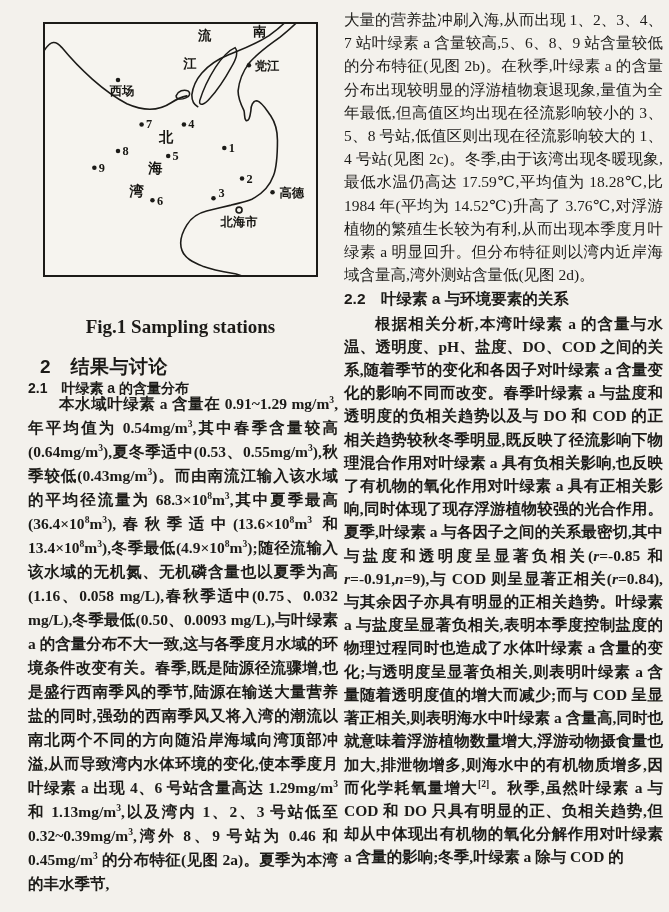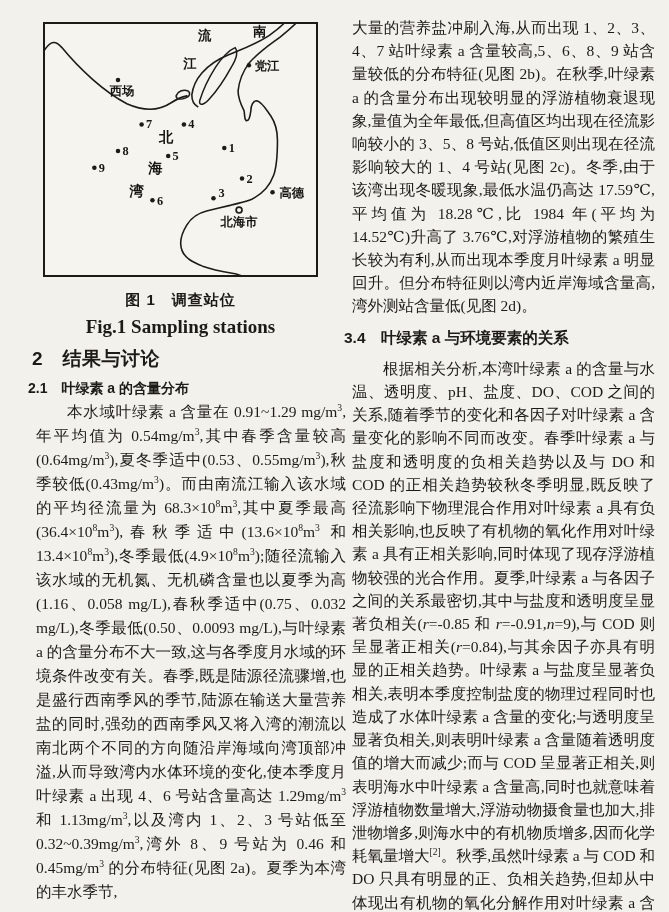--- a/index.html
+++ b/index.html
@@ -23,35 +23,35 @@
   .mt-sea{font-size:14.5px; font-weight:700;}
   .mt-river{font-size:13.5px; font-weight:700;}
   .mt-st{font-size:12.5px; font-weight:700;}
   .mt-place{font-size:12.5px; font-weight:700;}
 
   .cap{position:absolute; left:15px; width:275px; text-align:center;}
   .cap.zh{top:291px; font-family:"Liberation Sans","DejaVu Sans",sans-serif; font-weight:700; font-size:15px; letter-spacing:1px;}
   .cap.en{top:316px; font-size:19px; font-weight:600;}
 
   h2.sec{
-    position:absolute; left:0; top:342px; margin:4px;
+    position:absolute; left:0; top:342px; margin:12px;
     font-family:"Liberation Sans","DejaVu Sans",sans-serif;
     font-size:19px; font-weight:700; letter-spacing:0.5px;
   }
   h3.sub1{
     position:absolute; left:0; top:380px; margin:0;
     font-family:"Liberation Sans","DejaVu Sans",sans-serif;
     font-size:14px; font-weight:700;
   }
   .body{
-    margin:8px; font-size:15.5px; line-height:24px; text-align:justify;
+    margin:0; font-size:15.5px; line-height:24px; text-align:justify;
   }
   .col.left .body{position:absolute; left:0; top:392px; width:310px;}
   .col.right .body{line-height:23.2px;}
-  .indent{text-indent:2em;}
+  .indent{text-indent:2em;font-weight:bold;}
   h3.sub2{
     margin:1px 0 1px 0;
     font-family:"Liberation Sans","DejaVu Sans",sans-serif;
     font-size:15.5px; font-weight:700; line-height:23.2px;
   }
   sup{font-size:0.62em; line-height:0; vertical-align:super;}
   i{font-style:italic;}
 </style>
 </head>
 <body>
@@ -102,28 +102,27 @@
             <circle cx="74" cy="57" r="2.3" fill="#1c1b18"></circle>
             <text x="78" y="72" class="mt-place" text-anchor="middle">西场</text>
             <circle cx="231" cy="171" r="2.3" fill="#1c1b18"></circle>
             <text x="238" y="176" class="mt-place" text-anchor="start">高德</text>
             <circle cx="197" cy="189" r="3" fill="none" stroke="#1c1b18" stroke-width="1.7"></circle>
             <text x="197" y="205" class="mt-place" text-anchor="middle">北海市</text>
           </g>
       </svg>
     </figure>
 
-    <div class="cap zh">图 1　调查站位</div>
     <div class="cap en">Fig.1  Sampling stations</div>
 
     <h2 class="sec">2　结果与讨论</h2>
     <h3 class="sub1">2.1　叶绿素 a 的含量分布</h3>
 
     <p class="body indent">本水域叶绿素 a 含量在 0.91~1.29 mg/m<sup>3</sup>,年平均值为 0.54mg/m<sup>3</sup>,其中春季含量较高(0.64mg/m<sup>3</sup>),夏冬季适中(0.53、0.55mg/m<sup>3</sup>),秋季较低(0.43mg/m<sup>3</sup>)。而由南流江输入该水域的平均径流量为 68.3×10<sup>8</sup>m<sup>3</sup>,其中夏季最高(36.4×10<sup>8</sup>m<sup>3</sup>),春秋季适中(13.6×10<sup>8</sup>m<sup>3</sup> 和 13.4×10<sup>8</sup>m<sup>3</sup>),冬季最低(4.9×10<sup>8</sup>m<sup>3</sup>);随径流输入该水域的无机氮、无机磷含量也以夏季为高(1.16、0.058 mg/L),春秋季适中(0.75、0.032 mg/L),冬季最低(0.50、0.0093 mg/L),与叶绿素 a 的含量分布不大一致,这与各季度月水域的环境条件改变有关。春季,既是陆源径流骤增,也是盛行西南季风的季节,陆源在输送大量营养盐的同时,强劲的西南季风又将入湾的潮流以南北两个不同的方向随沿岸海域向湾顶部冲溢,从而导致湾内水体环境的变化,使本季度月叶绿素 a 出现 4、6 号站含量高达 1.29mg/m<sup>3</sup> 和 1.13mg/m<sup>3</sup>,以及湾内 1、2、3 号站低至 0.32~0.39mg/m<sup>3</sup>,湾外 8、9 号站为 0.46 和 0.45mg/m<sup>3</sup> 的分布特征(见图 2a)。夏季为本湾的丰水季节,</p>
   </div>
 
   <div class="col right">
     <p class="body">大量的营养盐冲刷入海,从而出现 1、2、3、4、7 站叶绿素 a 含量较高,5、6、8、9 站含量较低的分布特征(见图 2b)。在秋季,叶绿素 a 的含量分布出现较明显的浮游植物衰退现象,量值为全年最低,但高值区均出现在径流影响较小的 3、5、8 号站,低值区则出现在径流影响较大的 1、4 号站(见图 2c)。冬季,由于该湾出现冬暖现象,最低水温仍高达 17.59℃,平均值为 18.28℃,比 1984 年(平均为 14.52℃)升高了 3.76℃,对浮游植物的繁殖生长较为有利,从而出现本季度月叶绿素 a 明显回升。但分布特征则以湾内近岸海域含量高,湾外测站含量低(见图 2d)。</p>
-    <h3 class="sub2">3.4　叶绿素 a 与环境要素的关系</h3>
+    <h3 class="sub2">2.2　叶绿素 a 与环境要素的关系</h3>
     <p class="body indent">根据相关分析,本湾叶绿素 a 的含量与水温、透明度、pH、盐度、DO、COD 之间的关系,随着季节的变化和各因子对叶绿素 a 含量变化的影响不同而改变。春季叶绿素 a 与盐度和透明度的负相关趋势以及与 DO 和 COD 的正相关趋势较秋冬季明显,既反映了径流影响下物理混合作用对叶绿素 a 具有负相关影响,也反映了有机物的氧化作用对叶绿素 a 具有正相关影响,同时体现了现存浮游植物较强的光合作用。夏季,叶绿素 a 与各因子之间的关系最密切,其中与盐度和透明度呈显著负相关(<i>r</i>=-0.85 和 <i>r</i>=-0.91,<i>n</i>=9),与 COD 则呈显著正相关(<i>r</i>=0.84),与其余因子亦具有明显的正相关趋势。叶绿素 a 与盐度呈显著负相关,表明本季度控制盐度的物理过程同时也造成了水体叶绿素 a 含量的变化;与透明度呈显著负相关,则表明叶绿素 a 含量随着透明度值的增大而减少;而与 COD 呈显著正相关,则表明海水中叶绿素 a 含量高,同时也就意味着浮游植物数量增大,浮游动物摄食量也加大,排泄物增多,则海水中的有机物质增多,因而化学耗氧量增大<sup>[2]</sup>。秋季,虽然叶绿素 a 与 COD 和 DO 只具有明显的正、负相关趋势,但却从中体现出有机物的氧化分解作用对叶绿素 a 含量的影响;冬季,叶绿素 a 除与 COD 的</p>
   </div>
 
 </div>
 
 </body></html>

